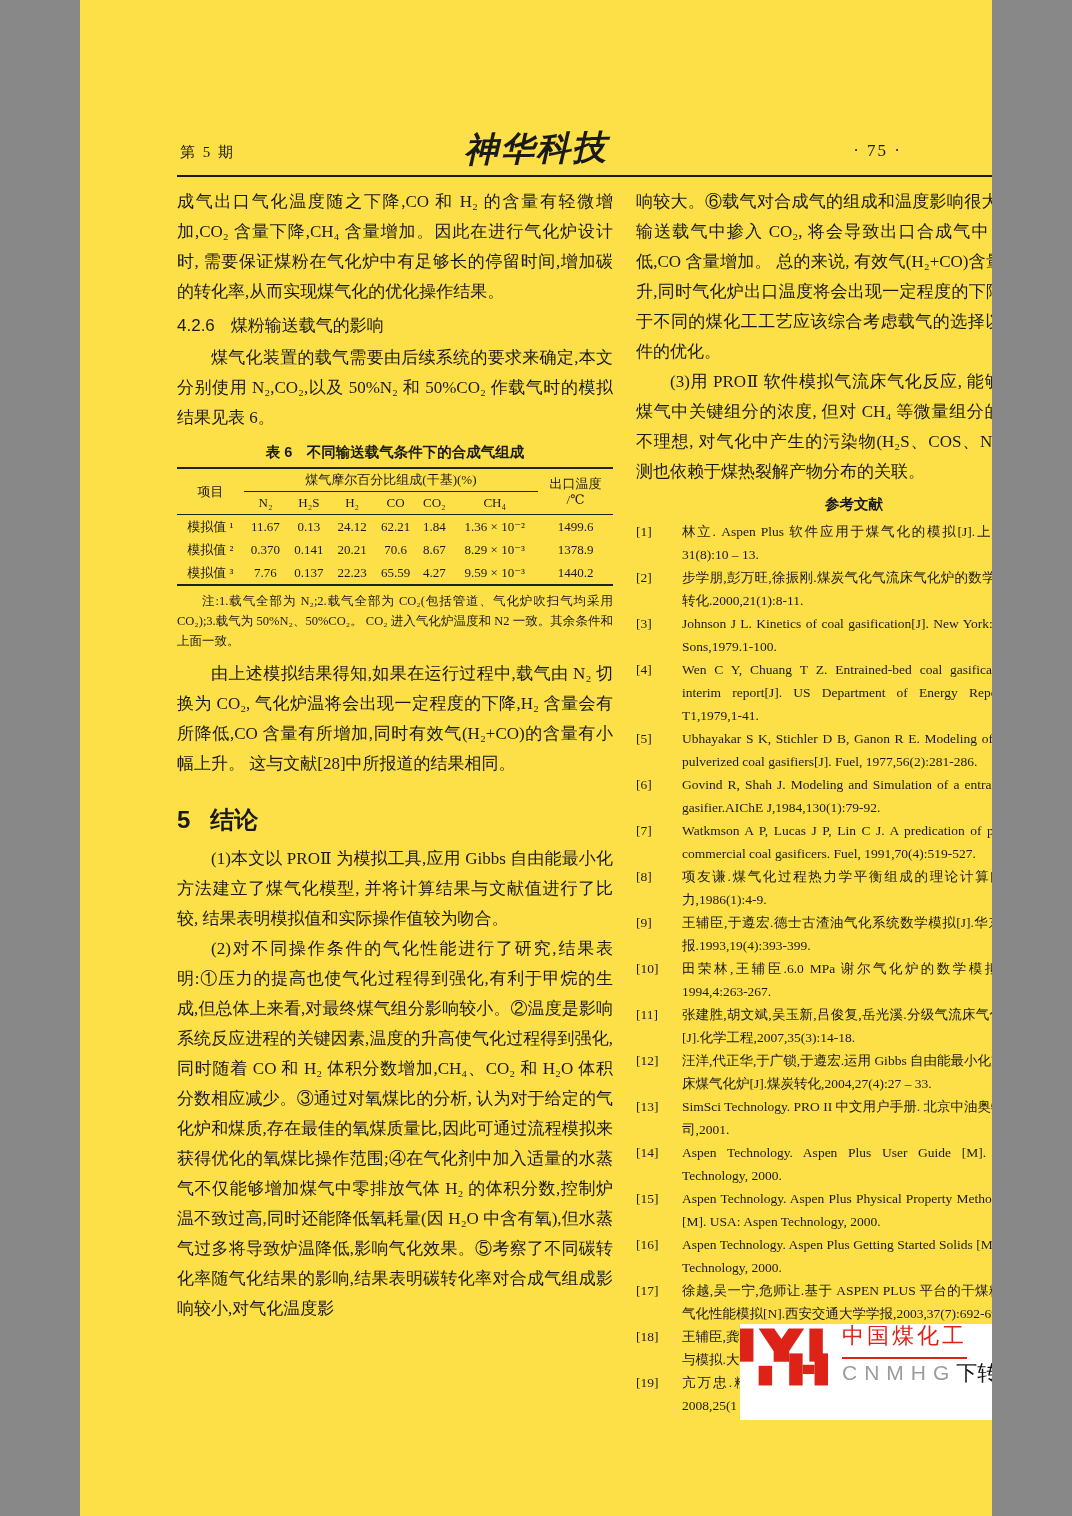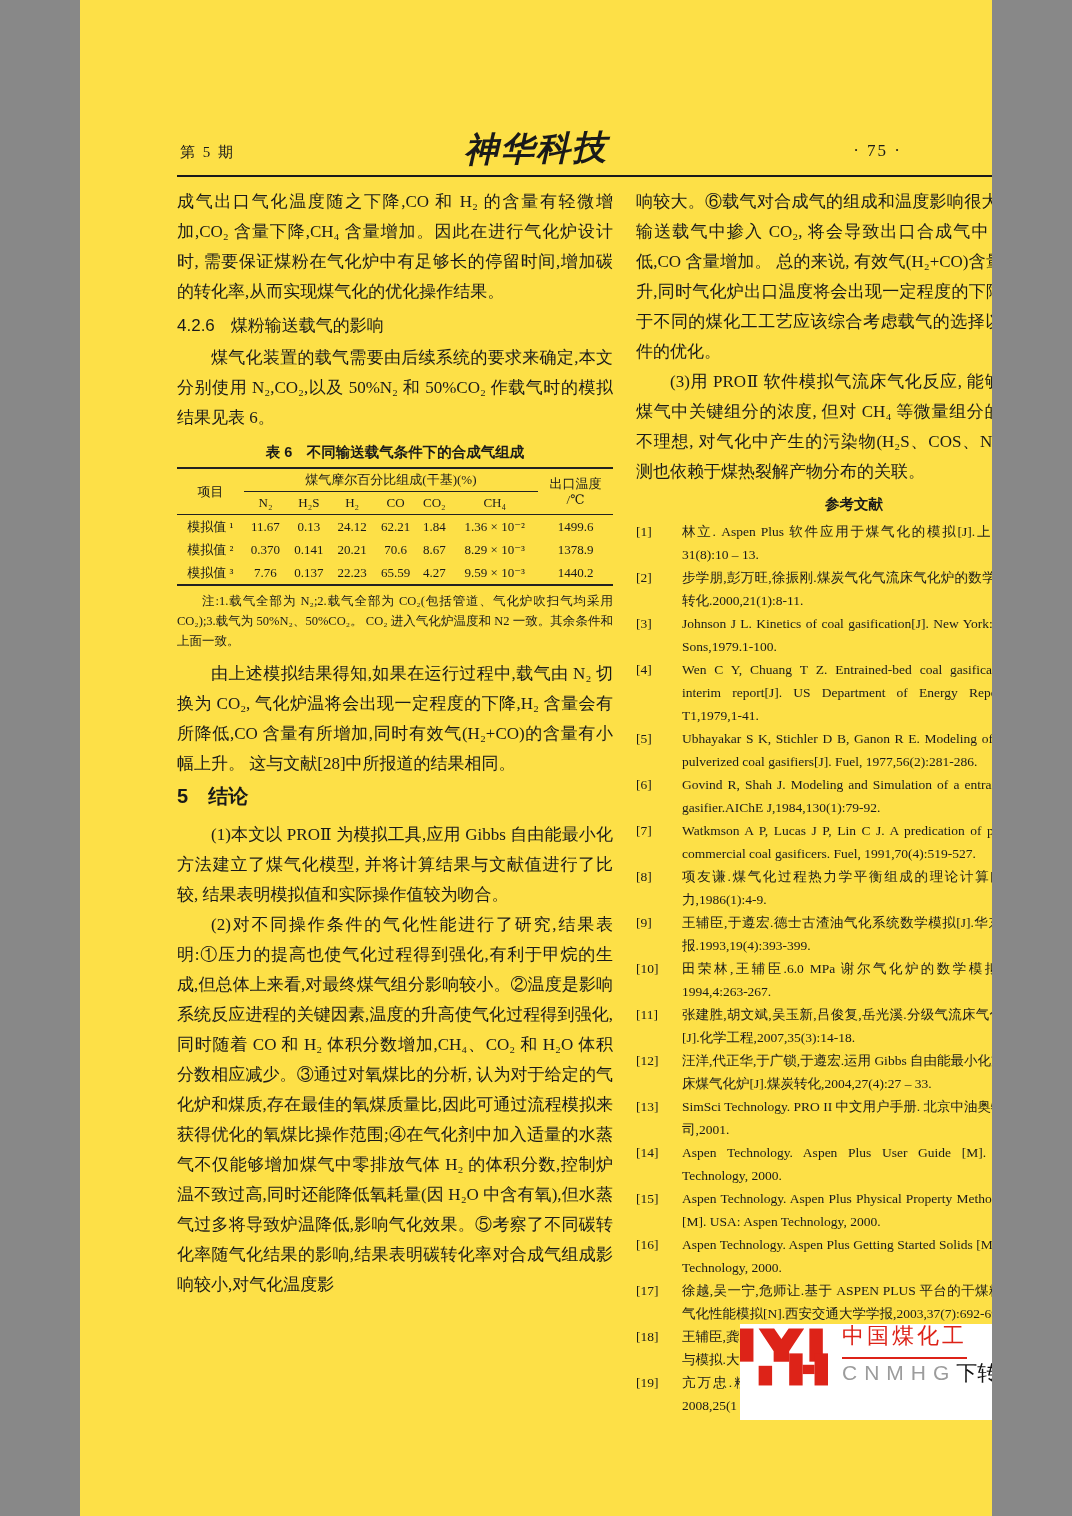--- a/index.html
+++ b/index.html
@@ -14,22 +14,22 @@
   
   .col{position:absolute;top:187px;width:436px;font-size:17px;line-height:30px;text-align:justify;}
   .col-left{left:97px;}
   .col-right{left:556px;}
   .para{margin:0;text-indent:2em;}
   .para.flush{text-indent:0;}
   
   .h426{margin:4px 0 2px;text-align:left;font-size:17px;line-height:30px;}
   .h426 .num{font-family:"Liberation Sans","DejaVu Sans",sans-serif;}
   .h426 .ttl{margin-left:16px;}
-  .h5{margin:4px 0 11px;text-align:left;font-family:"Liberation Sans","DejaVu Sans",sans-serif;
-      font-weight:bold;font-size:20px;line-height:26px;}
+  .h5{margin:28px 0 11px;text-align:left;font-family:"Liberation Sans","DejaVu Sans",sans-serif;
+      font-weight:bold;font-size:24px;line-height:26px;}
   .h5 .num{margin-right:20px;}
   
   .tcap{margin:9px 0 5px;text-align:center;font-family:"Liberation Sans","DejaVu Sans",sans-serif;
         font-weight:bold;font-size:14.5px;line-height:20px;text-indent:0;}
   table.t6{width:100%;border-collapse:collapse;font-size:13px;line-height:16px;text-align:center;
            border-top:2.2px solid #222;border-bottom:2.2px solid #222;}
   .t6 th{font-weight:normal;padding:3px 1px;}
   .t6 td{padding:3.5px 1px;}
   .t6 .gline{border-bottom:1.1px solid #222;}
   .t6 .hline{border-bottom:1.3px solid #222;}

